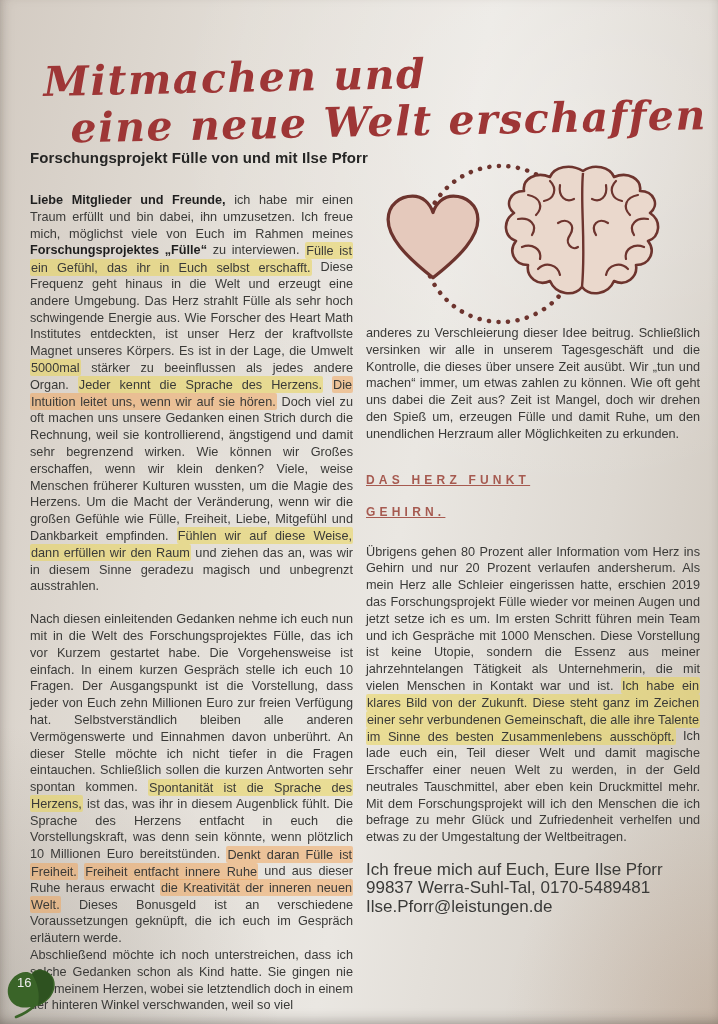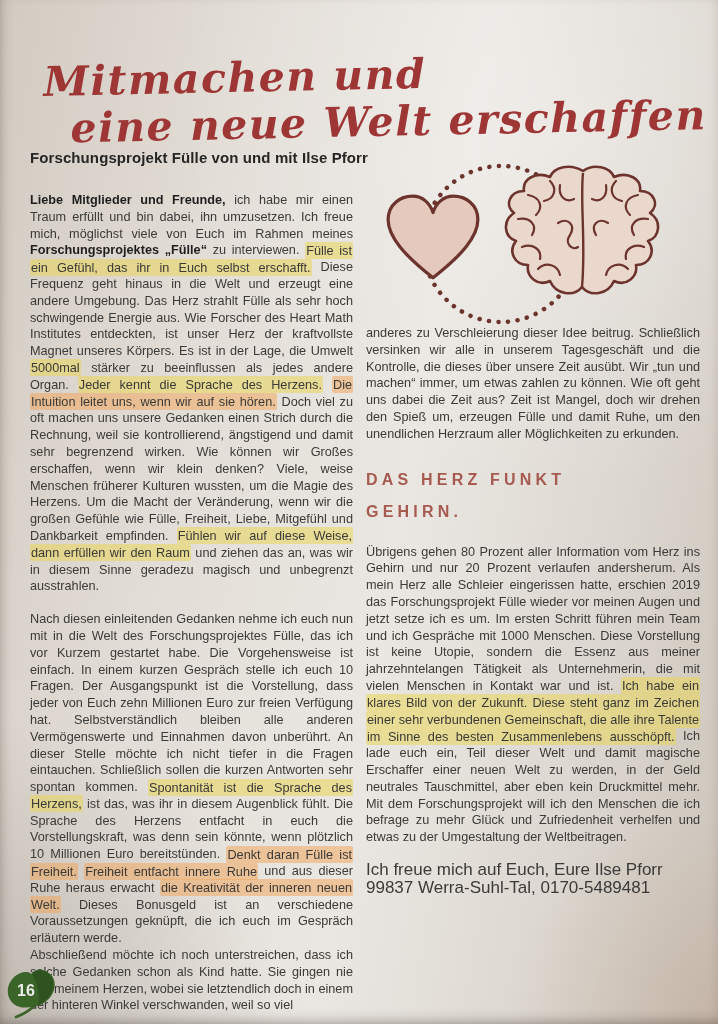--- a/index.html
+++ b/index.html
@@ -36,30 +36,31 @@
   .col-right{left:366px;top:165px;width:334px;}
   .seg-b{font-weight:bold;color:#1e1e1e;}
   .hl-y{background:rgba(233,214,88,.55);box-decoration-break:clone;-webkit-box-decoration-break:clone;padding:1.5px 1px;border-radius:2px;}
   .hl-o{background:rgba(242,164,90,.52);box-decoration-break:clone;-webkit-box-decoration-break:clone;padding:1.5px 1px;border-radius:2px;}
   .illustration{position:relative;height:152px;margin-bottom:8px;}
   .dots-svg{position:absolute;left:40px;top:-16px;}
   .heart-svg{position:absolute;left:16px;top:26px;}
   .brain-svg{position:absolute;left:132px;top:-2px;}
   .red-heading{
     margin:21px 0 8px 0;
-    font-size:16px;font-weight:bold;letter-spacing:4.2px;line-height:32px;
+    font-size:12px;font-weight:bold;letter-spacing:4.2px;line-height:32px;
     color:var(--heading-red,#a65a50);
+    text-decoration:underline;
   }
   .red-heading span{display:block;}
   .contact{margin-top:15px;font-size:17px;line-height:18.5px;}
   .leaf{position:absolute;left:4px;top:966px;width:58px;height:54px;}
   .leaf svg{position:absolute;left:0;top:0;}
   .pnum{
-    position:absolute;left:13px;top:16px;
-    font-size:16px;font-weight:bold;color:#ececec;
+    position:absolute;left:13px;top:9px;
+    font-size:13px;font-weight:normal;color:#ececec;
   }
 </style>
 </head>
 <body>
 
 <div class="page">
 
   <h1 class="title">
     <span class="t1">Mitmachen und</span>
     <span class="t2">eine neue Welt erschaffen</span>
@@ -103,20 +104,21 @@
     </div>
     <p><span>anderes zu Verschleierung dieser Idee beitrug. Schließlich versinken wir alle in unserem Tagesgeschäft und die Kontrolle, die dieses über unsere Zeit ausübt. Wir „tun und machen“ immer, um etwas zahlen zu können. Wie oft geht uns dabei die Zeit aus? Zeit ist Mangel, doch wir drehen den Spieß um, erzeugen Fülle und damit Ruhe, um den unendlichen Herzraum aller Möglichkeiten zu erkunden.</span></p>
     <h2 class="red-heading">
       <span>DAS HERZ FUNKT</span>
       <span>GEHIRN.</span>
     </h2>
     <p class="sp"><span>Übrigens gehen 80 Prozent aller Information vom Herz ins Gehirn und nur 20 Prozent verlaufen andersherum. Als mein Herz alle Schleier eingerissen hatte, erschien 2019 das Forschungsprojekt Fülle wieder vor meinen Augen und jetzt setze ich es um. Im ersten Schritt führen mein Team und ich Gespräche mit 1000 Menschen. Diese Vorstellung ist keine Utopie, sondern die Essenz aus meiner jahrzehntelangen Tätigkeit als Unternehmerin, die mit vielen Menschen in Kontakt war und ist. </span><span class="hl-y">Ich habe ein klares Bild von der Zukunft. Diese steht ganz im Zeichen einer sehr verbundenen Gemeinschaft, die alle ihre Talente im Sinne des besten Zusammenlebens ausschöpft.</span><span>  Ich lade euch ein, Teil dieser Welt und damit magische Erschaffer einer neuen Welt zu werden, in der Geld neutrales Tauschmittel, aber eben kein Druckmittel mehr. Mit dem Forschungsprojekt will ich den Menschen die ich befrage zu mehr Glück und Zufriedenheit verhelfen und etwas zu der Umgestaltung der Weltbeitragen.</span></p>
     <div class="contact">
       <div>Ich freue mich auf Euch, Eure Ilse Pforr</div>
       <div>99837 Werra-Suhl-Tal, 0170-5489481</div>
+      <div>Ilse.Pforr@leistungen.de</div>
     </div>
   </section>
 
   <div class="leaf">
     <svg width="58" height="54" viewBox="0 0 58 54">
       <path d="M30,40 C12,46 2,34 4,22 C6,10 20,2 28,8 C30,2 42,2 48,10 C54,18 50,32 38,38 C35,40 32,40 30,40 Z" fill="#3a6428"></path>
       <path d="M28,8 C34,18 36,28 34,39 C44,34 52,26 48,12 C44,3 32,2 28,8 Z" fill="#2e5220"></path>
       <path d="M30,40 C26,44 20,48 12,51" fill="none" stroke="#3a6428" stroke-width="2.6" stroke-linecap="round"></path>
     </svg>
     <span class="pnum">16</span>

